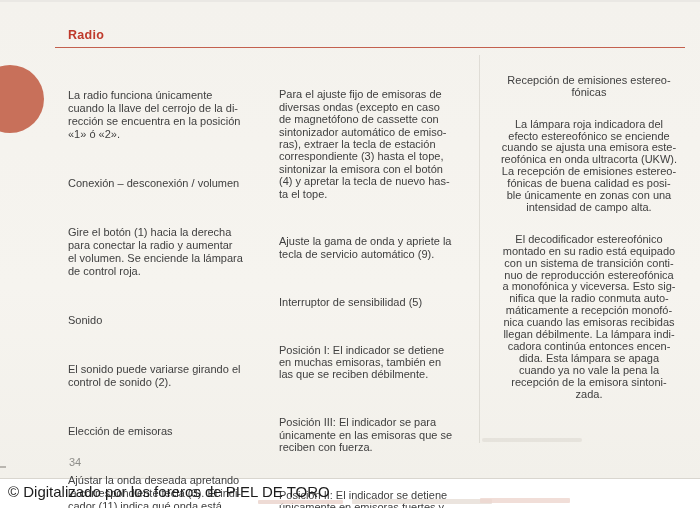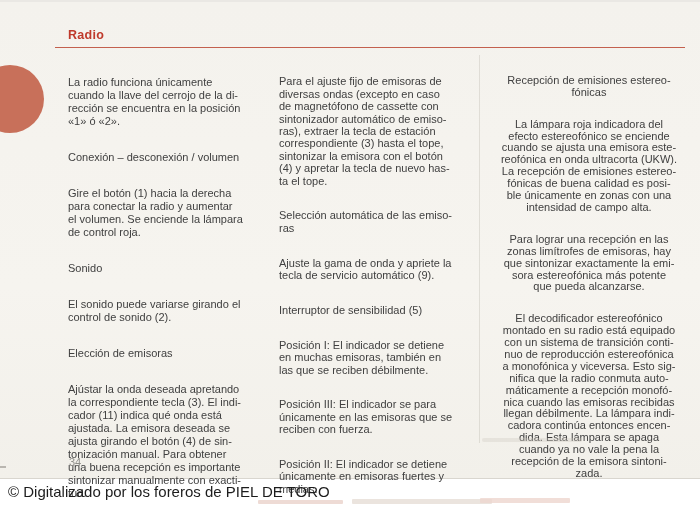--- a/index.html
+++ b/index.html
@@ -22,21 +22,21 @@
   .title{
     position:absolute;left:68px;top:26px;
     font-size:12.5px;font-weight:bold;color:#bf3a2b;letter-spacing:.3px;
   }
   .rule{position:absolute;left:55px;top:45px;width:630px;height:1px;background:#c3604e;}
   .crease{position:absolute;left:479px;top:53px;width:1px;height:388px;background:rgba(170,165,155,.28);}
   .col{
     position:absolute;top:61px;width:205px;
     color:#404040;font-size:11px;white-space:pre-line;
   }
-  .col .block{margin:0 0 10px 0;}
+  .col .block{margin:13px 0 10px 0;}
   .col1{left:68px;line-height:13px;}
   .col2{left:279px;line-height:12.4px;}
   .col3{left:489px;width:200px;line-height:11.9px;text-align:center;}
   .col3 .block{margin:0 0 8px 0;}
   .page-number{position:absolute;left:69px;top:454px;font-size:11px;color:#8e8d89;}
   .edge-dash{position:absolute;left:0;top:464px;width:6px;height:2px;background:#b9b6b0;}
   .smudge{position:absolute;left:482px;top:436px;width:100px;height:4px;background:rgba(205,200,192,.35);border-radius:2px;}
   .watermark{position:absolute;left:8px;top:483px;font-size:15px;color:#1c1c1c;}
   .artifact{position:absolute;border-radius:1px;opacity:.8;}
   .artifact-1{left:258px;top:500px;width:85px;height:4px;background:#ead2cb;}
@@ -84,22 +84,20 @@
   <div class="col col2">
     <div class="block">Para el ajuste fijo de emisoras de
 diversas ondas (excepto en caso
 de magnetófono de cassette con
 sintonizador automático de emiso-
 ras), extraer la tecla de estación
 correspondiente (3) hasta el tope,
 sintonizar la emisora con el botón
 (4) y apretar la tecla de nuevo has-
 ta el tope.</div>
-    <div class="block">Selección automática de las emiso-
-ras</div>
     <div class="block">Ajuste la gama de onda y apriete la
 tecla de servicio automático (9).</div>
     <div class="block">Interruptor de sensibilidad (5)</div>
     <div class="block">Posición I: El indicador se detiene
 en muchas emisoras, también en
 las que se reciben débilmente.</div>
     <div class="block">Posición III: El indicador se para
 únicamente en las emisoras que se
 reciben con fuerza.</div>
     <div class="block">Posición II: El indicador se detiene
@@ -111,25 +109,20 @@
     <div class="block">Recepción de emisiones estereo-
 fónicas</div>
     <div class="block">La lámpara roja indicadora del
 efecto estereofónico se enciende
 cuando se ajusta una emisora este-
 reofónica en onda ultracorta (UKW).
 La recepción de emisiones estereo-
 fónicas de buena calidad es posi-
 ble únicamente en zonas con una
 intensidad de campo alta.</div>
-    <div class="block">Para lograr una recepción en las
-zonas limítrofes de emisoras, hay
-que sintonizar exactamente la emi-
-sora estereofónica más potente
-que pueda alcanzarse.</div>
     <div class="block">El decodificador estereofónico
 montado en su radio está equipado
 con un sistema de transición conti-
 nuo de reproducción estereofónica
 a monofónica y viceversa. Esto sig-
 nifica que la radio conmuta auto-
 máticamente a recepción monofó-
 nica cuando las emisoras recibidas
 llegan débilmente. La lámpara indi-
 cadora continúa entonces encen-

